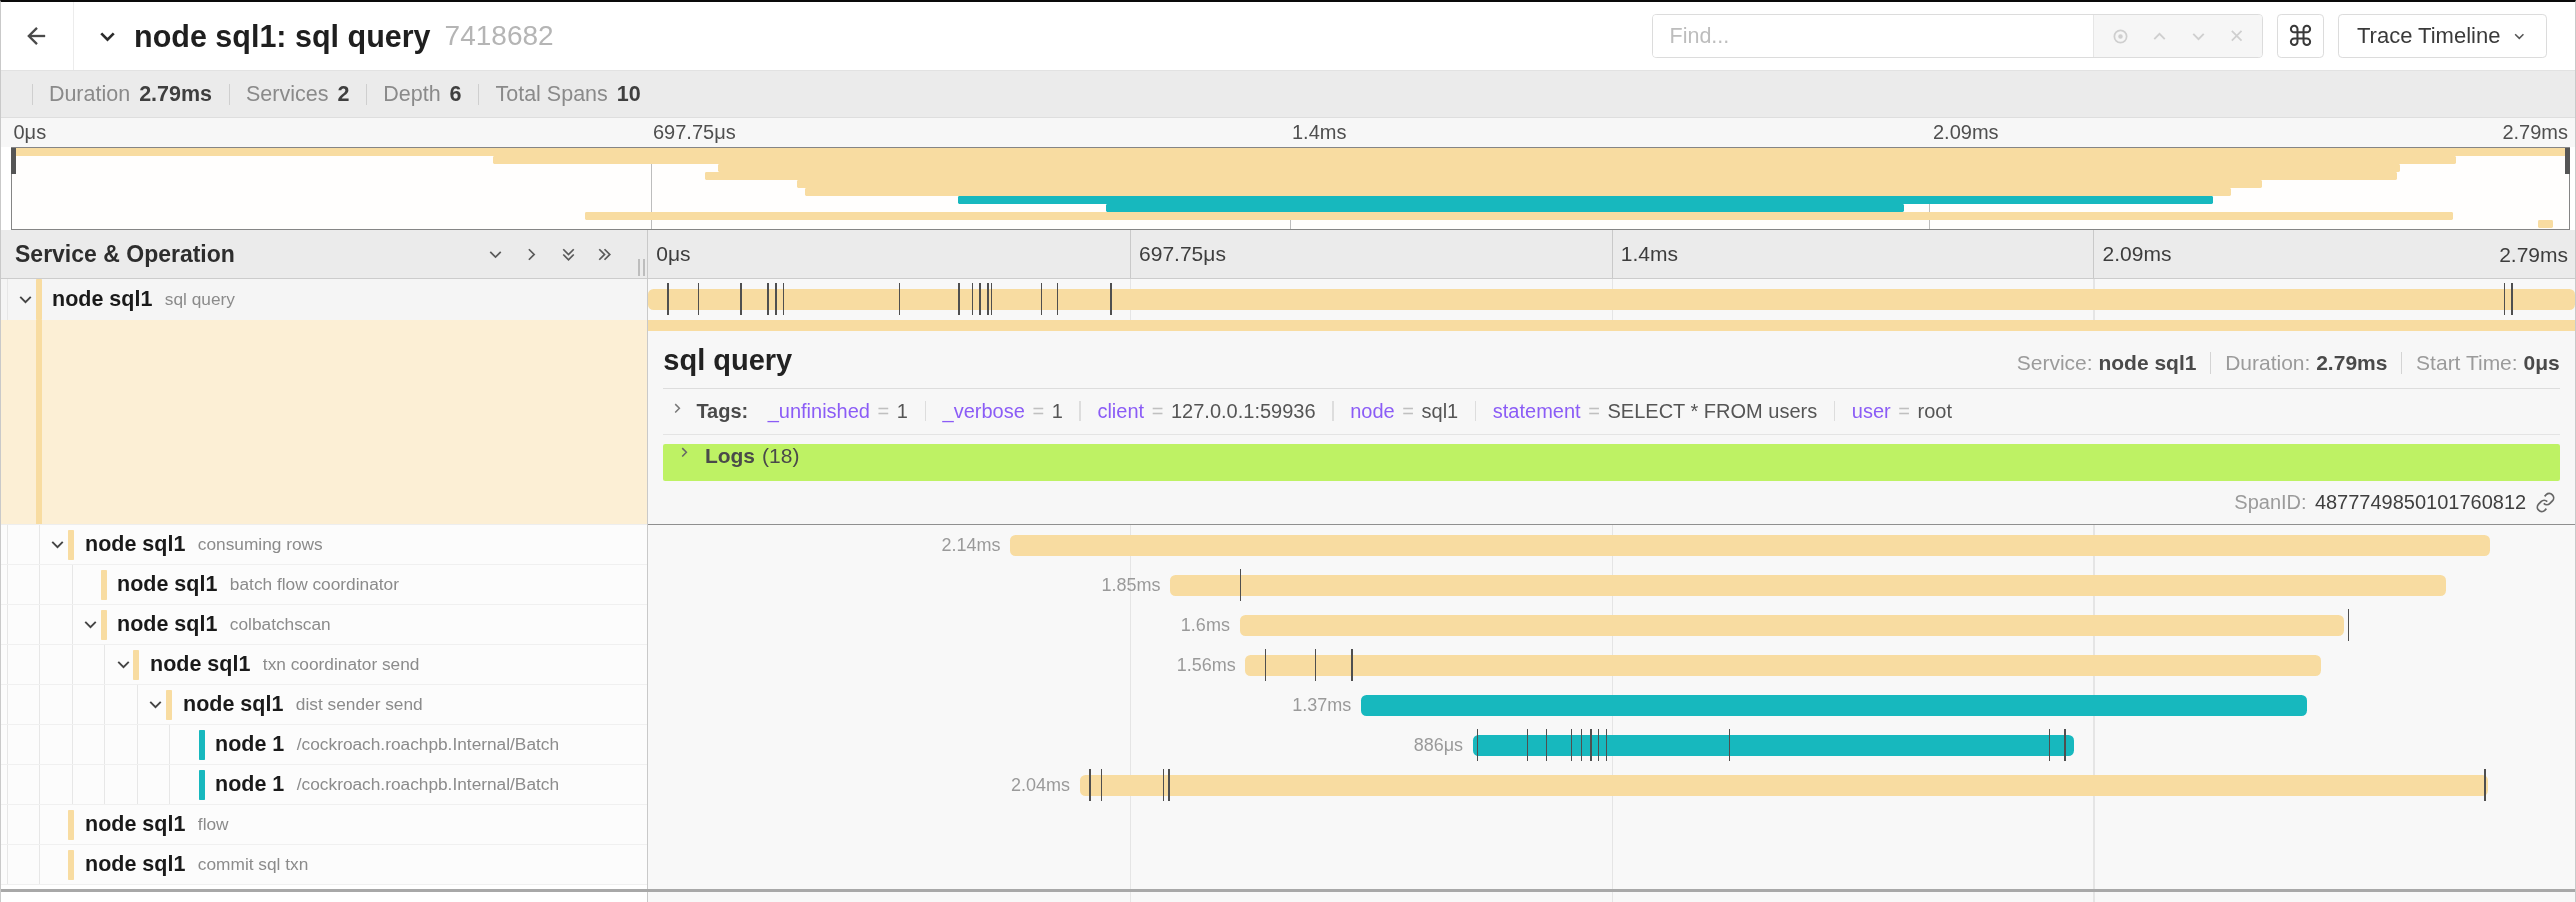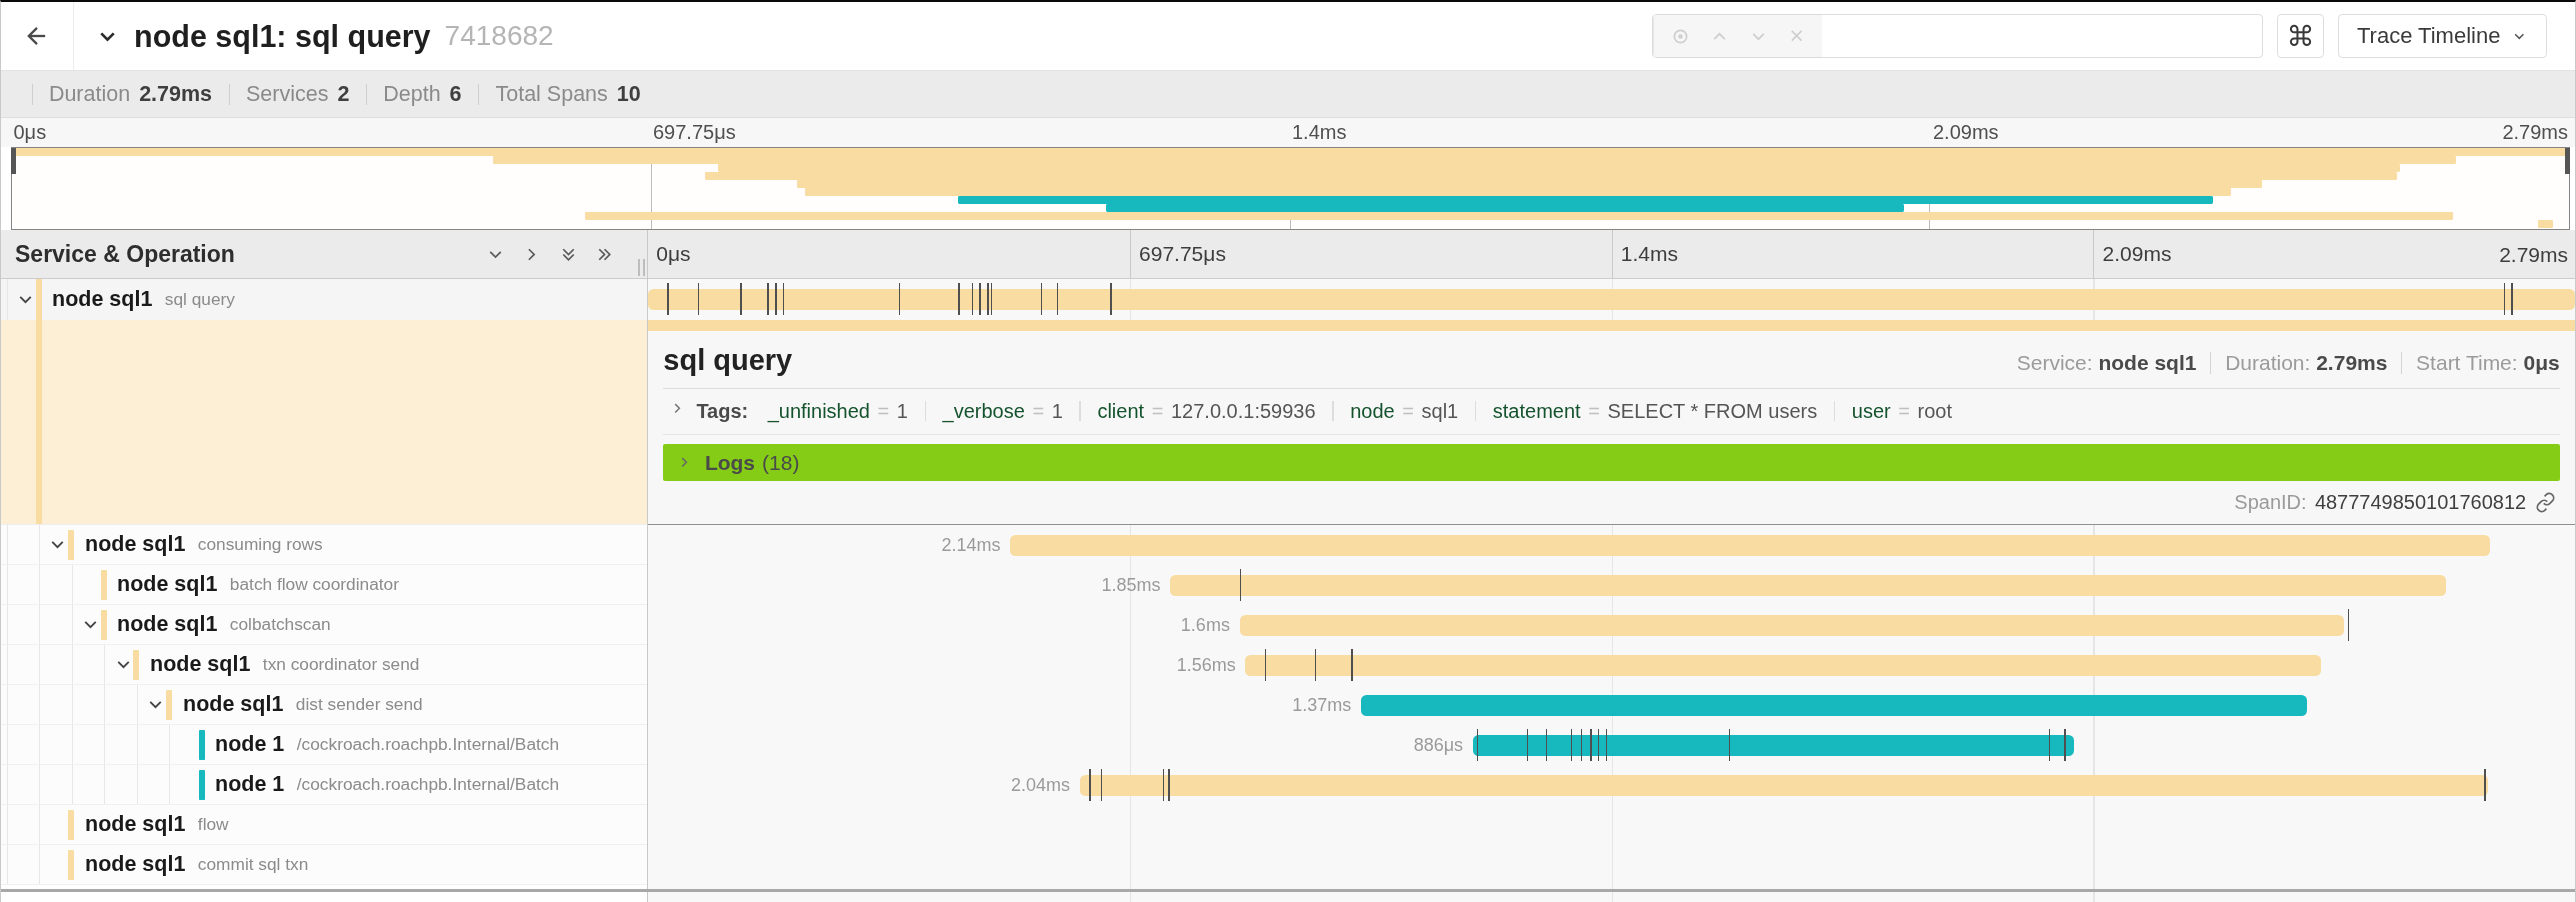--- a/index.html
+++ b/index.html
@@ -86,25 +86,25 @@
   .detail-topbar { height:11px; width:100%; }
   .detail-inner { padding:0 15.3px; }
   .d-head { display:flex; align-items:baseline; padding:12.5px 0 11px; border-bottom:0.7px solid #ddd; }
   .d-title { font-size:29px; font-weight:700; color:#222; margin:0; }
   .d-meta { margin-left:auto; display:flex; align-items:center; gap:14px; font-size:21px; color:#9b9b9b; }
   .d-meta b { color:#4a4a4a; }
   .d-sep { width:0.7px; height:22px; background:#d4d4d4; }
   .d-tags { display:flex; align-items:flex-start; padding:11px 0 11px 5.5px; font-size:20px; border-bottom:0.7px solid #e4e4e4; }
   .tags-label { font-weight:700; color:#4a4a4a; margin:0 19.4px 0 11px; }
   .tag-item { display:flex; gap:7.6px; white-space:nowrap; }
-  .tag-key { color:#14532d; }
+  .tag-key { color:#8b5cf6; }
   .tag-eq { color:#c0c0c0; }
   .tag-val { color:#555; }
   .tag-sep { width:1.4px; height:19.4px; background:#ddd; margin:0 16.6px; }
-  .d-logs { margin-top:9.7px; height:37px; background:#84cc16; border-radius:2.1px; display:flex; align-items:center; padding-left:12.5px; font-size:21px; color:#4a4a4a; cursor:pointer; }
+  .d-logs { margin-top:9.7px; height:37px; background:#bef264; border-radius:2.1px; display:flex; padding-left:12.5px; font-size:21px; color:#4a4a4a; cursor:pointer; }
   .logs-label { font-weight:700; margin:0 7px 0 12.5px; }
   .d-spanid { display:flex; justify-content:flex-end; align-items:center; gap:8.3px; margin-top:9.7px; padding-right:4.2px; font-size:20px; color:#9b9b9b; }
   .spanid-val { color:#3f3f3f; }
 </style>
 </head>
 <body>
 
 <header class="top-bar">
   <div class="back-btn">
     <span>
@@ -118,20 +118,21 @@
     <span>
       <svg width="25" height="25" viewBox="0 0 24 24" fill="none" stroke="#2b2b2b" stroke-width="2.6">
           <polyline points="6,9 12,15 18,9"></polyline>
         </svg>
     </span>
     <h1 class="page-title">node sql1: sql query</h1>
     <span class="trace-id">7418682</span>
   </div>
   <div class="header-right">
     <div class="find-box">
+      <input class="find-input" placeholder="Find..." style="">
       <div class="find-tools">
         <span>
           <svg width="21" height="21" viewBox="0 0 24 24" fill="none" stroke="#cfcfcf" stroke-width="2">
               <circle cx="12" cy="12" r="7"></circle>
               <circle cx="12" cy="12" r="1.6" fill="#cfcfcf"></circle>
             </svg>
         </span>
         <span>
           <svg width="21" height="21" viewBox="0 0 24 24" fill="none" stroke="#cfcfcf" stroke-width="2.2">
               <polyline points="6,15 12,9 18,15"></polyline>

